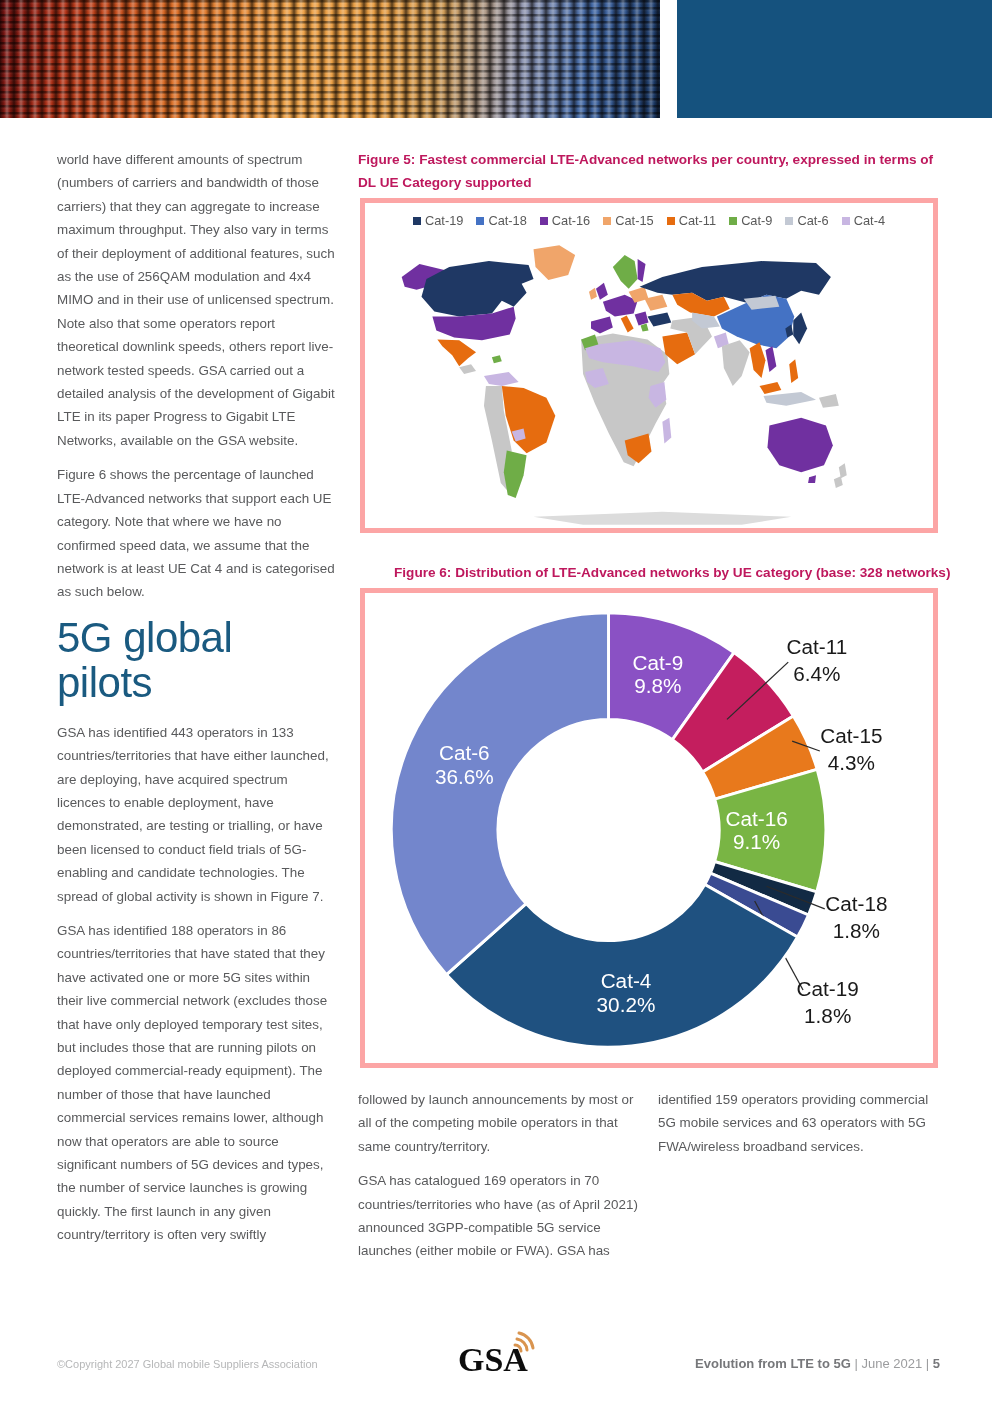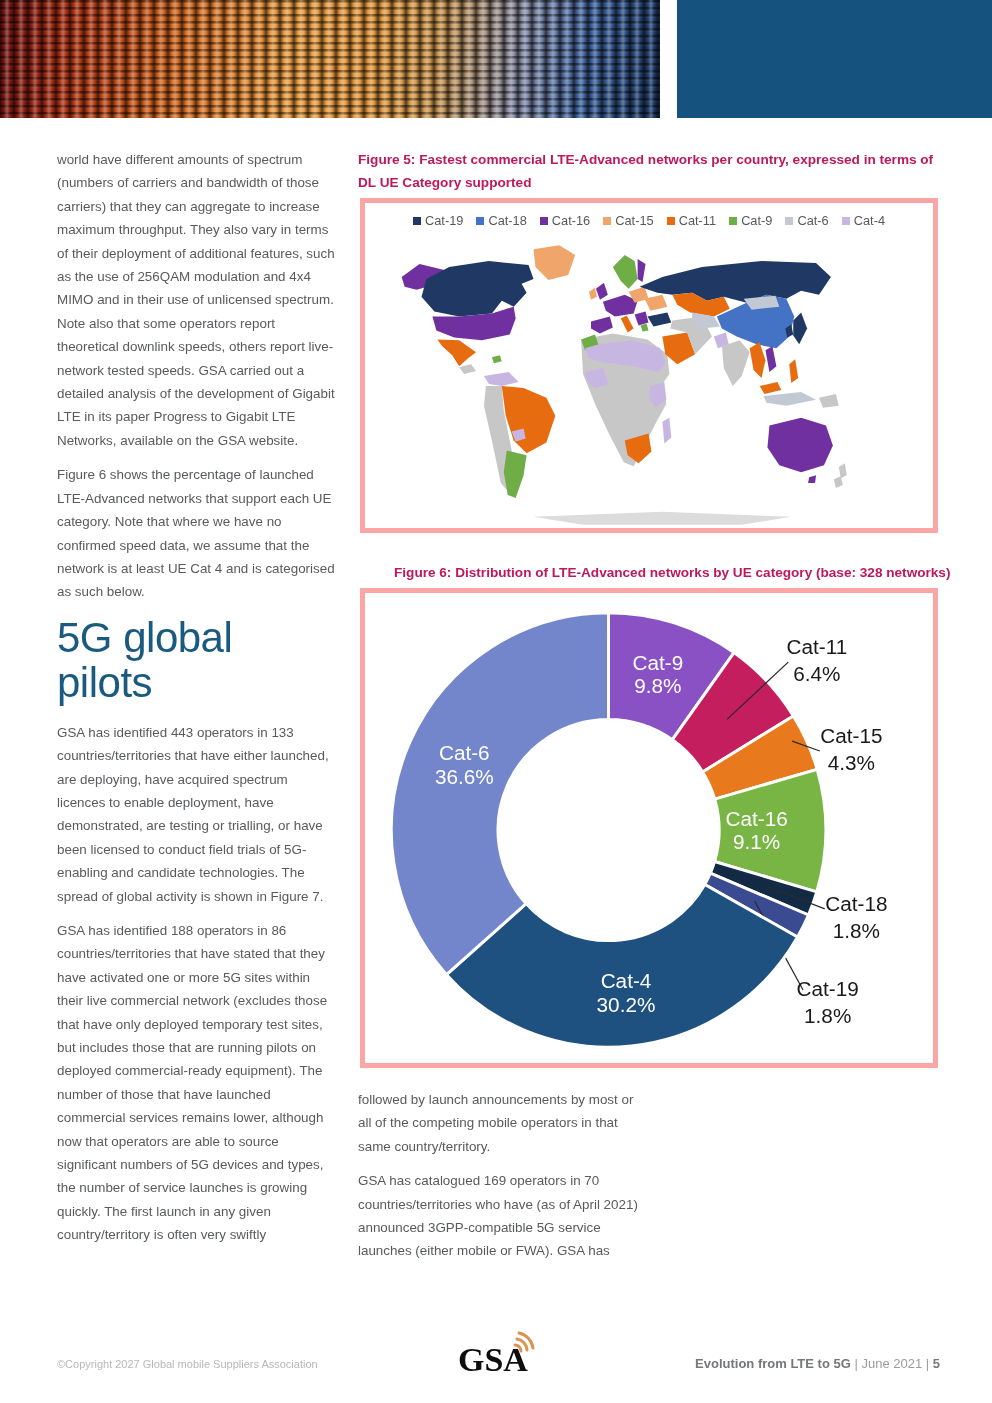--- a/index.html
+++ b/index.html
@@ -194,20 +194,21 @@
           <text x="99.96934601543958" y="193.6161480421841" fill="#ffffff" text-anchor="middle" class="dlabel">36.6%</text>
         </svg>
     </div>
   </div>
 
   <div class="col-mid body-text">
     <p class="para">followed by launch announcements by most or all of the competing mobile operators in that same country/territory.</p>
     <p class="para">GSA has catalogued 169 operators in 70 countries/territories who have (as of April 2021) announced 3GPP-compatible 5G service launches (either mobile or FWA). GSA has</p>
   </div>
   <div class="col-right body-text">
+    <p class="para">identified 159 operators providing commercial 5G mobile services and 63 operators with 5G FWA/wireless broadband services.</p>
   </div>
 
   <div class="footer-left">©Copyright 2027 Global mobile Suppliers Association</div>
   <div class="footer-logo">
     <svg width="80" height="50" viewBox="0 0 80 50">
       <text x="2" y="41" font-family="'Liberation Serif',serif" font-weight="bold" font-size="34" fill="#0d0d0d">GSA</text>
       <path d="M59,15 A6,6 0 0 1 65,21" fill="none" stroke="#d9944f" stroke-width="3" stroke-linecap="round"></path>
       <path d="M61,9 A12,12 0 0 1 71,20" fill="none" stroke="#d9944f" stroke-width="3" stroke-linecap="round"></path>
       <path d="M63,3 A18,18 0 0 1 77,18" fill="none" stroke="#d9944f" stroke-width="3" stroke-linecap="round"></path>
     </svg>

